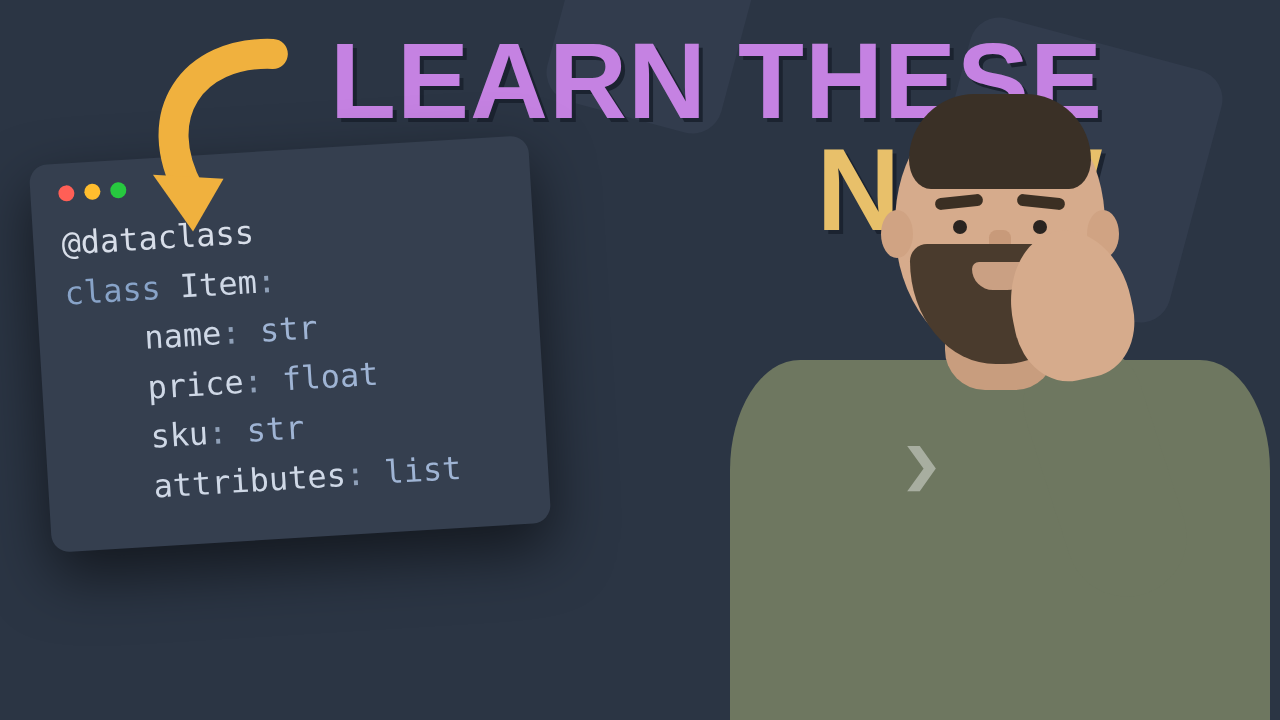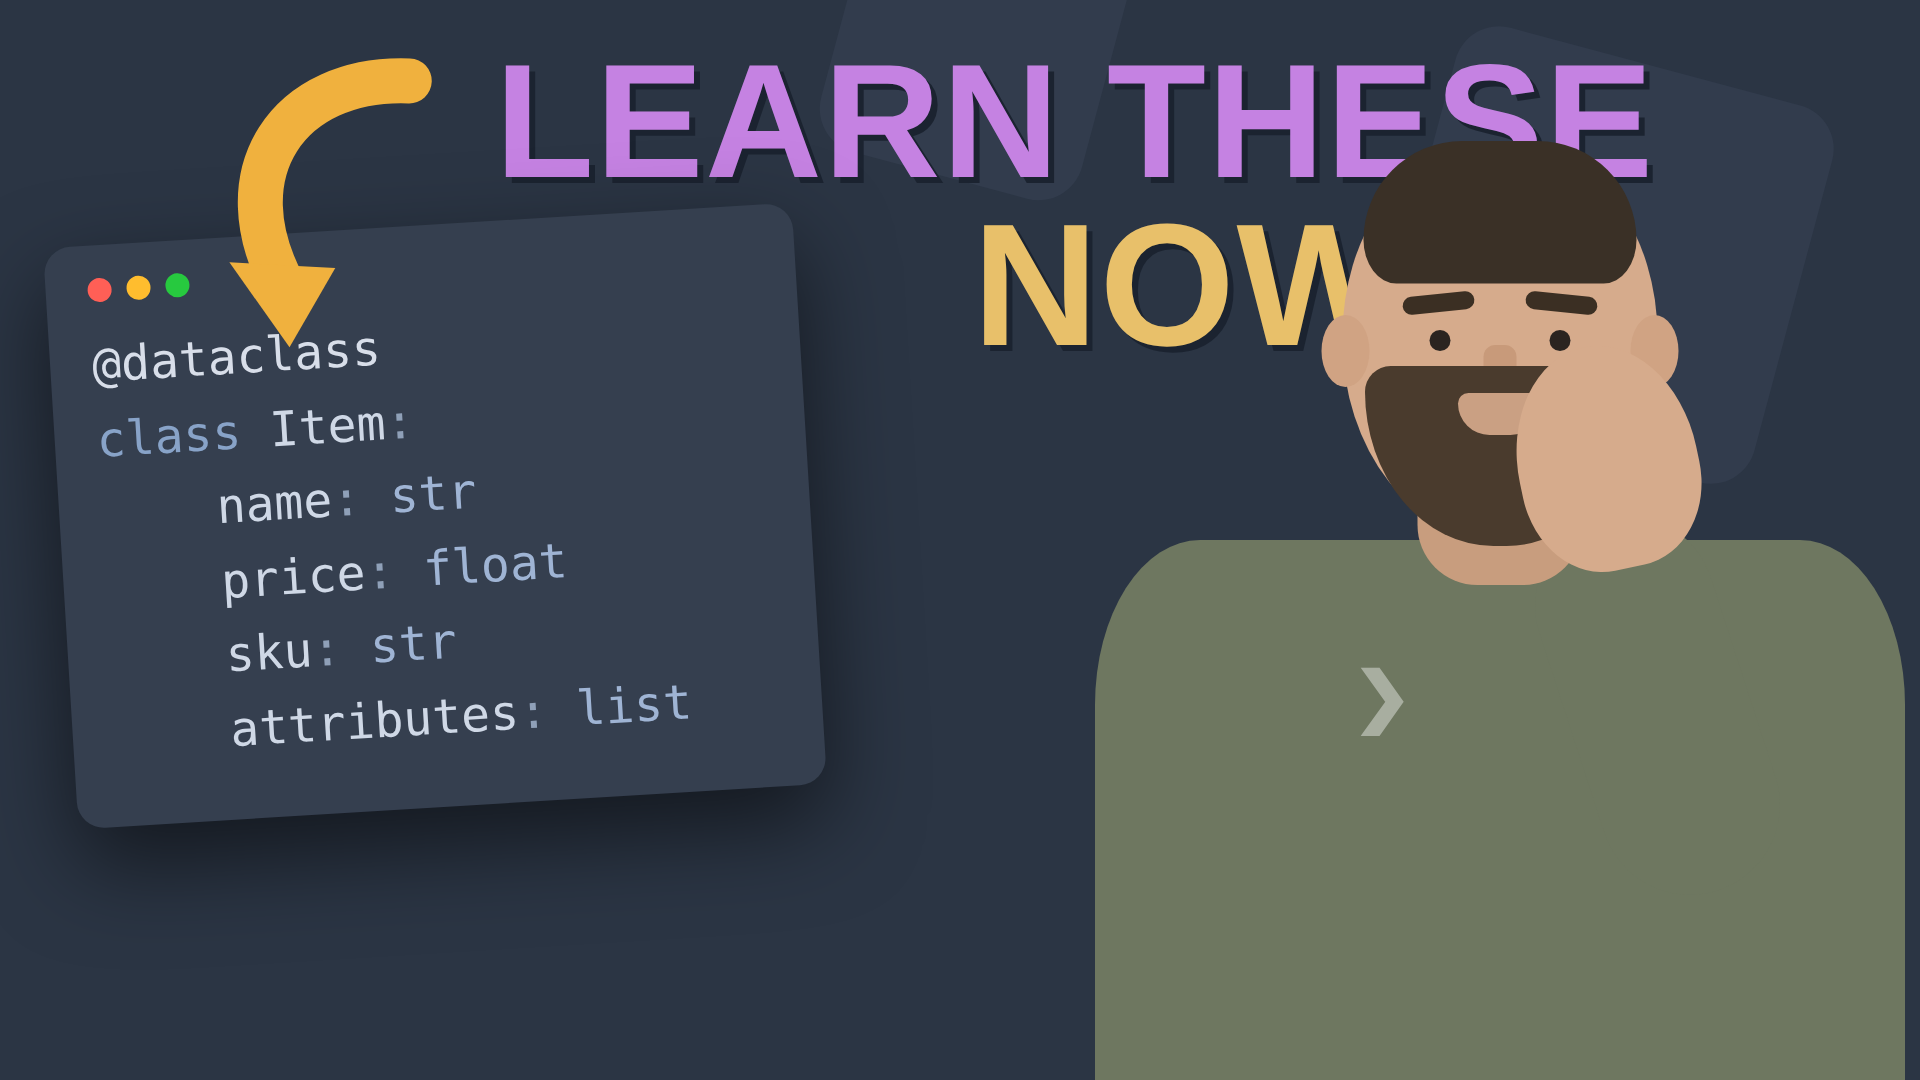--- a/index.html
+++ b/index.html
@@ -20,21 +20,21 @@
   }
   .bg-shape.s1 { width: 260px; height: 260px; top: 40px; right: 80px; }
   .bg-shape.s2 { width: 200px; height: 200px; top: 380px; right: 260px; }
   .bg-shape.s3 { width: 180px; height: 180px; top: -60px; left: 560px; }
 
   
   .headline {
     position: absolute;
     top: 30px;
     left: 330px;
-    text-align: center;
+    text-align: right;
     font-weight: 900;
     line-height: 0.95;
     letter-spacing: 1px;
   }
   .headline .line1 {
     font-size: 108px;
     color: #c582e2;
     text-shadow: 4px 4px 0 #1b2330;
     font-family: Impact, "Arial Black", sans-serif;
     font-stretch: condensed;

